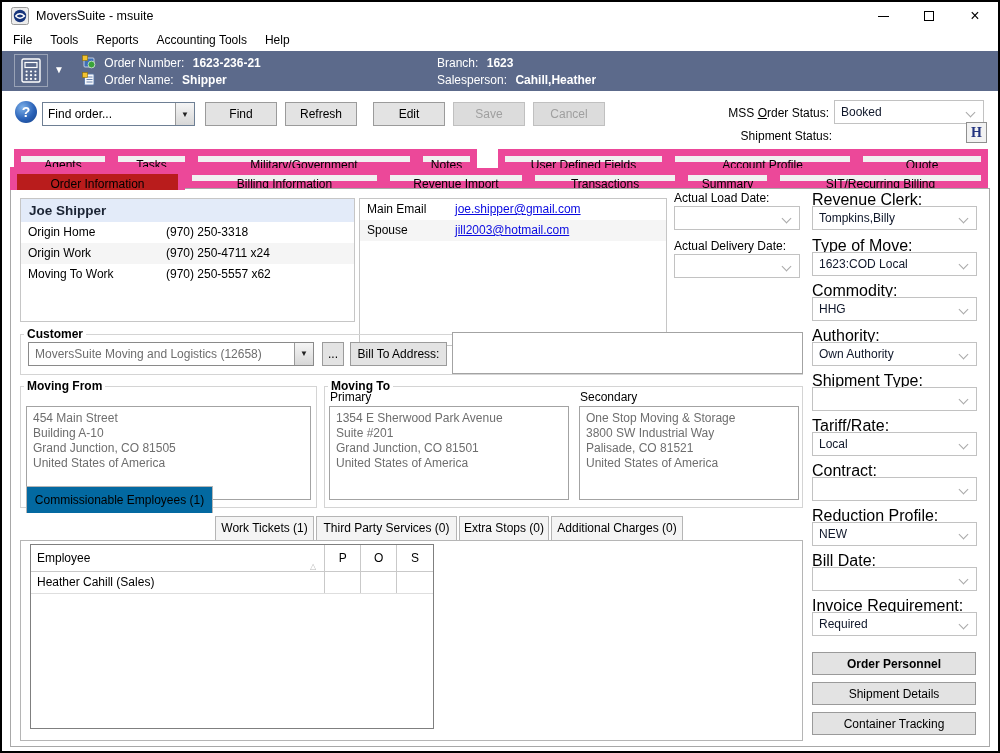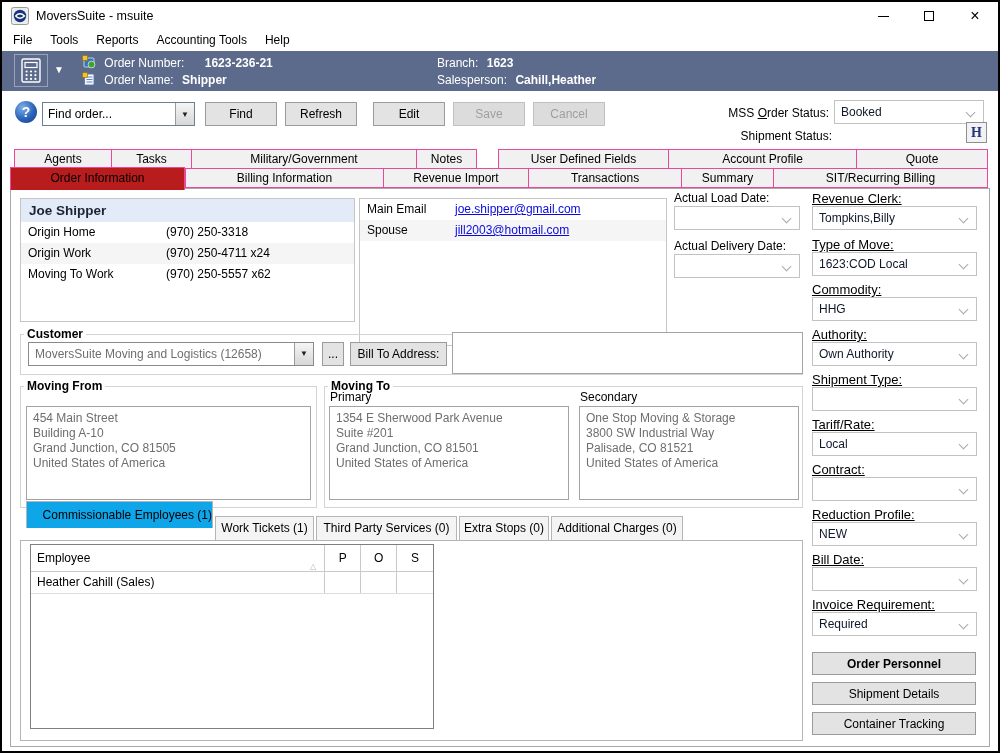--- a/index.html
+++ b/index.html
@@ -40,26 +40,26 @@
   .tb-btn.disabled { background:#dcdcdc; border-color:#c0c0c0; color:#9f9f9f; }
 
   .mss-label { position:absolute; left:620px; top:104px; width:207px; text-align:right; font-size:12px; }
   .flat-dd { position:absolute; background:#fff; border:1px solid #c2c2c2; color:#0f172a; font-size:12px; line-height:22px; padding-left:6px; white-space:nowrap; overflow:hidden; }
   .chev { position:absolute; right:9px; top:8px; width:7px; height:7px; border-right:1px solid #a9a9a9; border-bottom:1px solid #a9a9a9; transform:rotate(45deg); }
   .ship-label { position:absolute; left:690px; top:127px; width:140px; text-align:right; font-size:12px; }
   .h-btn { position:absolute; left:964px; top:120px; width:21px; height:21px; background:#f2f2f2; border:1px solid #8f8f8f;
       color:#22337f; font-family:"Liberation Serif",serif; font-weight:bold; font-size:14px; display:flex; align-items:center; justify-content:center; }
 
   
-  .tab { position:absolute; background:#f1f1f1; border:1px solid #ec4899; text-align:center; font-size:12px; }
+  .tab { position:absolute; background:#f1f1f1; border:7px solid #ec4899; text-align:center; font-size:12px; }
   .tab1 { top:147px; height:20px; line-height:18px; }
   .tab2 { top:166px; height:20px; line-height:18px; }
   .tab2.active { top:165px; height:23px; line-height:20px; background:#b91c1c; border-bottom:none; z-index:3; }
   .dtab { position:absolute; background:#f4f4f4; border:1px solid #b5b5b5; border-bottom:none; text-align:center; font-size:12px; top:514px; height:24px; line-height:22px; z-index:2; }
-  .dtab.active { top:499px; height:27px; line-height:26px; background:#0ea5e9; z-index:3;text-align:right; }
+  .dtab.active { top:484px; height:27px; line-height:26px; background:#0369a1; z-index:3; }
 
   .page { position:absolute; left:8px; top:186px; width:980px; height:559px; border:1px solid #a8a8a8; background:#fff; }
 
   
   .panel { position:absolute; border:1px solid #c6c6c6; background:#fff; overflow:hidden; }
   .shipper-hd { height:23px; background:#e3ebf9; color:#1b2434; font-weight:bold; font-size:13.5px; line-height:23px; padding-left:8px; }
   .prow { display:flex; height:21px; line-height:21px; font-size:12px; }
   .prow.alt { background:#f5f5f5; }
   .prow .pl { width:145px; padding-left:7px; }
   .erow .pl { width:95px; padding-left:7px; }
@@ -69,21 +69,21 @@
   .grp { position:absolute; border:1px solid #d4d4d4; }
   .grp-label { position:absolute; background:#fff; font-weight:bold; font-size:12px; padding:0 3px; z-index:2; white-space:nowrap; }
   .addr-box { position:absolute; border:1px solid #a3a3a3; background:#fff; color:#6e6e6e; font-size:12px; line-height:15px; padding:4px 6px; white-space:pre-line; z-index:2; }
   .plain-label { position:absolute; font-size:12px; white-space:nowrap; }
 
   
   .classic-combo { position:absolute; height:24px; border:1px solid #8a8a8a; background:#fff; color:#6e6e6e; font-size:12px; line-height:22px; padding-left:6px; white-space:nowrap; overflow:hidden; }
   .sm-btn { position:absolute; height:24px; background:#e3e3e3; border:1px solid #9b9b9b; font-size:12px; display:flex; align-items:center; justify-content:center; }
 
   
-  .side-label { position:absolute; left:810px; font-size:13px; white-space:nowrap;text-decoration:underline; }
+  .side-label { position:absolute; left:810px; font-size:16px; white-space:nowrap; }
   .side-dd { left:810px; width:165px; height:24px; }
   .side-btn { position:absolute; left:810px; width:164px; height:23px; background:#e3e3e3; border:1px solid #9a9a9a; font-size:12px; display:flex; align-items:center; justify-content:center; }
 
   
   .detail-panel { position:absolute; left:18px; top:538px; width:783px; height:201px; border:1px solid #b5b5b5; background:#fff; }
   .emp-table { position:absolute; left:28px; top:542px; width:404px; height:185px; border:1px solid #7f7f7f; background:#fff; font-size:12px; }
   .emp-hd { display:flex; height:27px; border-bottom:1px solid #c9c9c9; }
   .emp-row { display:flex; height:22px; border-bottom:1px solid #dedede; }
   .c-emp { width:294px; position:relative; padding-left:6px; line-height:26px; }
   .emp-row .c-emp { line-height:21px; }
@@ -146,21 +146,21 @@
 
     <div class="hdr-row" style="left:80px; top:4px;">
       <span class="hdr-ico">
         <svg width="14" height="14" viewBox="0 0 14 14">
           <rect x="2" y="3" width="10" height="9" rx="1" fill="#3f6fb5" stroke="#dfe6f2" stroke-width="0.8"></rect>
           <circle cx="9.5" cy="9.5" r="3.4" fill="#3aa33a" stroke="#eaf3ea" stroke-width="0.7"></circle>
           <rect x="0.5" y="0.5" width="5" height="5" fill="#f2c230" stroke="#8a6d00" stroke-width="0.6"></rect>
         </svg>
       </span>
       <span>Order Number:</span>
-      <b style="margin-left:17px;">1623-236-21</b>
+      <b style="margin-left:5px;">1623-236-21</b>
     </div>
     <div class="hdr-row" style="left:80px; top:21px;">
       <span class="hdr-ico">
         <svg width="14" height="14" viewBox="0 0 14 14">
           <rect x="2.5" y="2" width="9.5" height="11" rx="1" fill="#f4f6fb" stroke="#5a79a8" stroke-width="0.9"></rect>
           <line x1="4.5" y1="5" x2="10.5" y2="5" stroke="#5a79a8" stroke-width="0.9"></line>
           <line x1="4.5" y1="7.5" x2="10.5" y2="7.5" stroke="#5a79a8" stroke-width="0.9"></line>
           <line x1="4.5" y1="10" x2="10.5" y2="10" stroke="#5a79a8" stroke-width="0.9"></line>
           <rect x="0.5" y="0.5" width="5" height="5" fill="#f2c230" stroke="#8a6d00" stroke-width="0.6"></rect>
         </svg>

